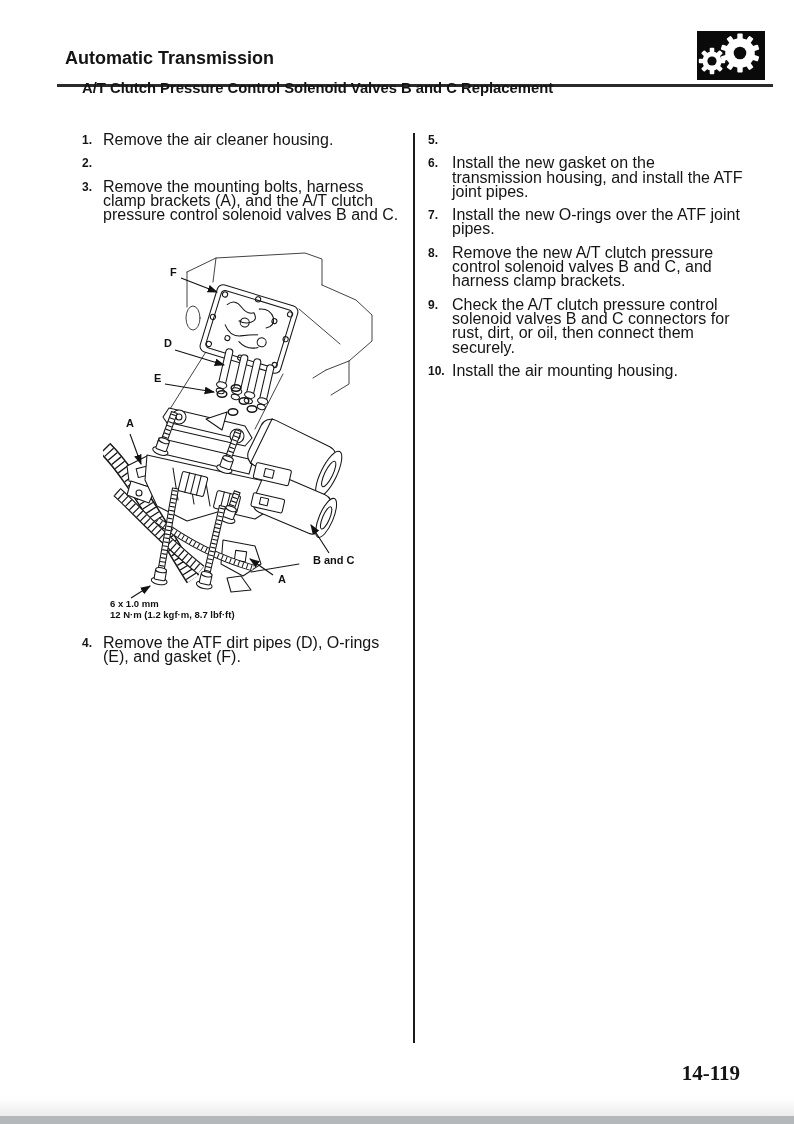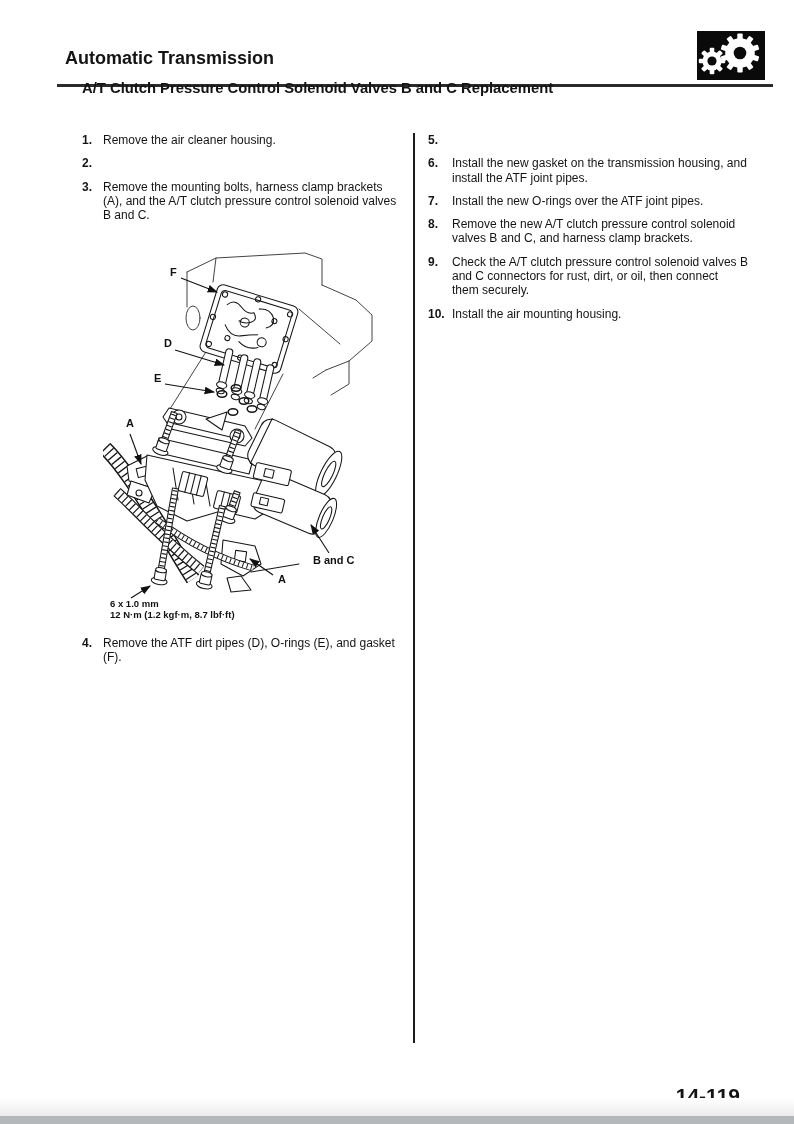--- a/index.html
+++ b/index.html
@@ -9,24 +9,24 @@
   .rule{position:absolute;left:57px;top:84px;width:716px;height:2.5px;background:#2b2b2b;}
   .title{position:absolute;left:82px;top:80px;font-size:14.8px;font-weight:bold;}
   .icon-box{position:absolute;left:697px;top:31px;}
   .col{position:absolute;width:335px;}
   .steps-left{left:82px;top:133px;}
   .steps-right{left:428px;top:133px;}
   .step4{position:absolute;left:82px;top:636px;width:335px;}
   .step{display:flex;margin-bottom:9px;}
   .step .num{font-weight:bold;flex:0 0 21px;font-size:12px;line-height:14.3px;}
   .steps-right .step .num{flex:0 0 24px;}
-  .step .txt{width:296px;font-size:12px;line-height:14.3px;}
+  .step .txt{width:296px;font-size:16px;line-height:14.3px;}
   .divider{position:absolute;left:413px;top:133px;width:1.6px;height:910px;background:#1a1a1a;}
   .diagram{position:absolute;left:103px;top:252px;}
-  .pagenum{position:absolute;top:1084px;right:54px;font-size:21px;font-weight:bold;}
+  .pagenum{position:absolute;top:1061px;right:54px;font-size:21px;font-weight:bold;font-family:Liberation Serif, serif;}
   .bottom-fade{position:absolute;left:0;bottom:8px;width:100%;height:18px;
                background:linear-gradient(#ffffff,#ececec);}
   .bottom-bar{position:absolute;left:0;bottom:0;width:100%;height:8px;background:#b5b8ba;}
   
   .ln{fill:none;stroke:#161616;stroke-width:1.05;stroke-linecap:round;stroke-linejoin:round;}
   .wh{fill:#ffffff;stroke:#161616;stroke-width:1.05;stroke-linecap:round;stroke-linejoin:round;}
   .thin{fill:none;stroke:#2e2e2e;stroke-width:0.9;stroke-linecap:round;stroke-linejoin:round;}
   .lbl{font-family:"Liberation Sans",sans-serif;font-size:11px;font-weight:bold;fill:#111;}
   .spec{font-family:"Liberation Sans",sans-serif;font-size:9.5px;font-weight:bold;fill:#111;}
   .arr{fill:none;stroke:#111;stroke-width:1.1;}

